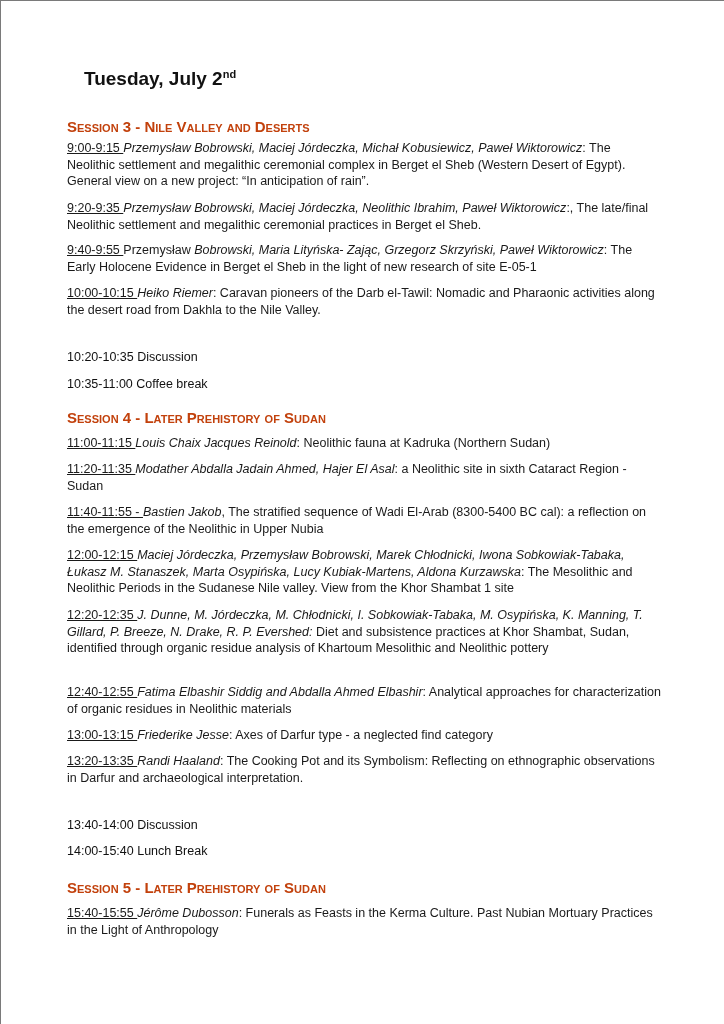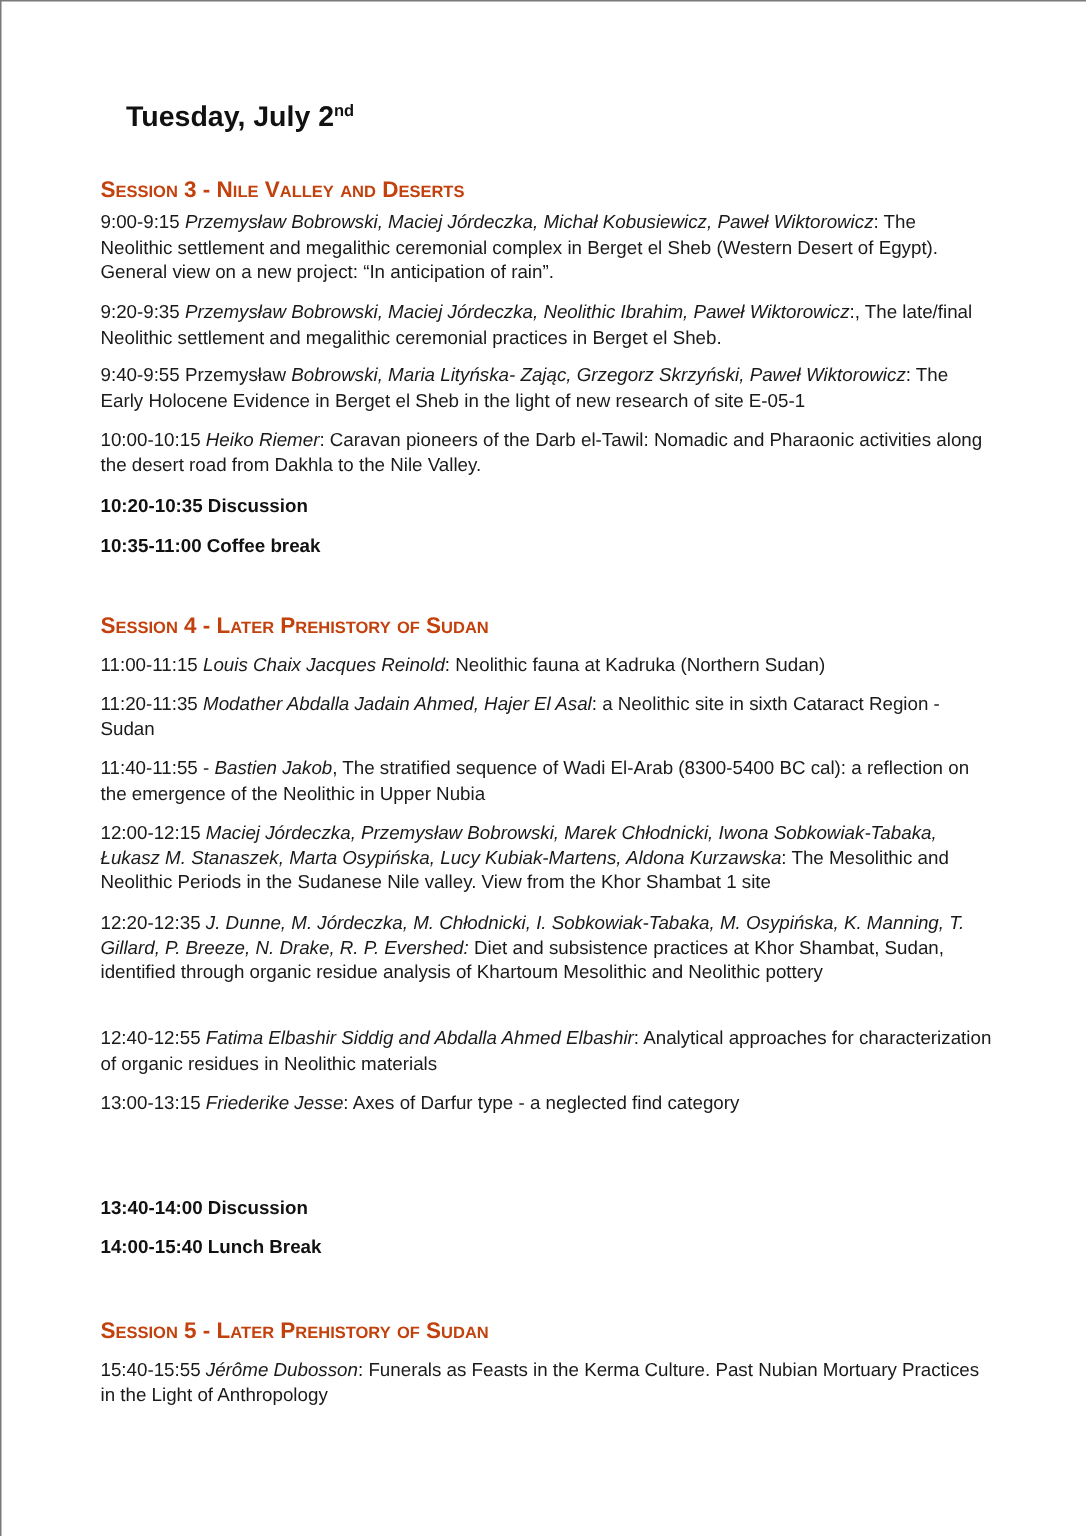--- a/index.html
+++ b/index.html
@@ -17,23 +17,23 @@
     .day-title sup { font-size: 11px; vertical-align: 7px; }
     .session-head {
       position: absolute; left: 66px;
       font-weight: bold; font-size: 15px; margin: 0; color: #c2410c;
       font-variant: small-caps; letter-spacing: 0;
     }
     .item {
       position: absolute; left: 66px; width: 594px;
       font-size: 12.5px; line-height: 16.5px; color: #1a1a1a; margin: 0;
     }
-    .item .time { font-style: normal; }
+    .item .time { font-style: normal; text-decoration: underline; }
     .item .authors { font-style: italic; }
-    .bold-item { font-weight: bold; color: #111; }
+    .bold-item { font-weight: normal; color: #111; margin-top: 20px; }
   </style>
 </head>
 <body>
 
 <div class="page">
 
   <h1 class="day-title"><span>Tuesday, July 2</span><sup>nd</sup></h1>
 
   <h2 class="session-head" style="top:117px">Session 3 - Nile Valley and Deserts</h2>
 
@@ -57,20 +57,21 @@
   <p class="item" style="top:503px"><span class="time">11:40-11:55 - </span><span></span><span class="authors">Bastien Jakob</span><span>, The stratified sequence of Wadi El-Arab (8300-5400 BC cal): a reflection on the emergence of the Neolithic in Upper Nubia</span></p>
 
   <p class="item" style="top:546px"><span class="time">12:00-12:15 </span><span></span><span class="authors">Maciej Jórdeczka, Przemysław Bobrowski, Marek Chłodnicki, Iwona Sobkowiak-Tabaka, Łukasz M. Stanaszek, Marta Osypińska, Lucy Kubiak-Martens, Aldona Kurzawska</span><span>: The Mesolithic and Neolithic Periods in the Sudanese Nile valley. View from the Khor Shambat 1 site</span></p>
 
   <p class="item" style="top:606px"><span class="time">12:20-12:35 </span><span></span><span class="authors">J. Dunne, M. Jórdeczka, M. Chłodnicki, I. Sobkowiak-Tabaka, M. Osypińska, K. Manning, T. Gillard, P. Breeze, N. Drake, R. P.  Evershed:</span><span> Diet and subsistence practices at Khor Shambat, Sudan, identified through organic residue analysis of Khartoum Mesolithic and Neolithic pottery</span></p>
 
   <p class="item" style="top:683px"><span class="time">12:40-12:55 </span><span></span><span class="authors">Fatima Elbashir Siddig and Abdalla Ahmed Elbashir</span><span>: Analytical approaches for characterization of organic residues in Neolithic materials</span></p>
 
   <p class="item" style="top:726px"><span class="time">13:00-13:15 </span><span></span><span class="authors">Friederike Jesse</span><span>: Axes of Darfur type - a neglected find category</span></p>
 
+  <p class="item" style="top:752px"><span class="time">13:20-13:35 </span><span></span><span class="authors">Randi Haaland</span><span>: The Cooking Pot and its Symbolism: Reflecting on ethnographic observations in Darfur and archaeological interpretation.</span></p>
 
   <p class="item bold-item" style="top:796px">13:40-14:00 Discussion</p>
   <p class="item bold-item" style="top:822px">14:00-15:40 Lunch Break</p>
 
   <h2 class="session-head" style="top:878px">Session 5 - Later Prehistory of Sudan</h2>
 
   <p class="item" style="top:904px"><span class="time">15:40-15:55 </span><span></span><span class="authors">Jérôme Dubosson</span><span>: Funerals as Feasts in the Kerma Culture. Past Nubian Mortuary Practices in the Light of Anthropology</span></p>
 
 </div>
 

